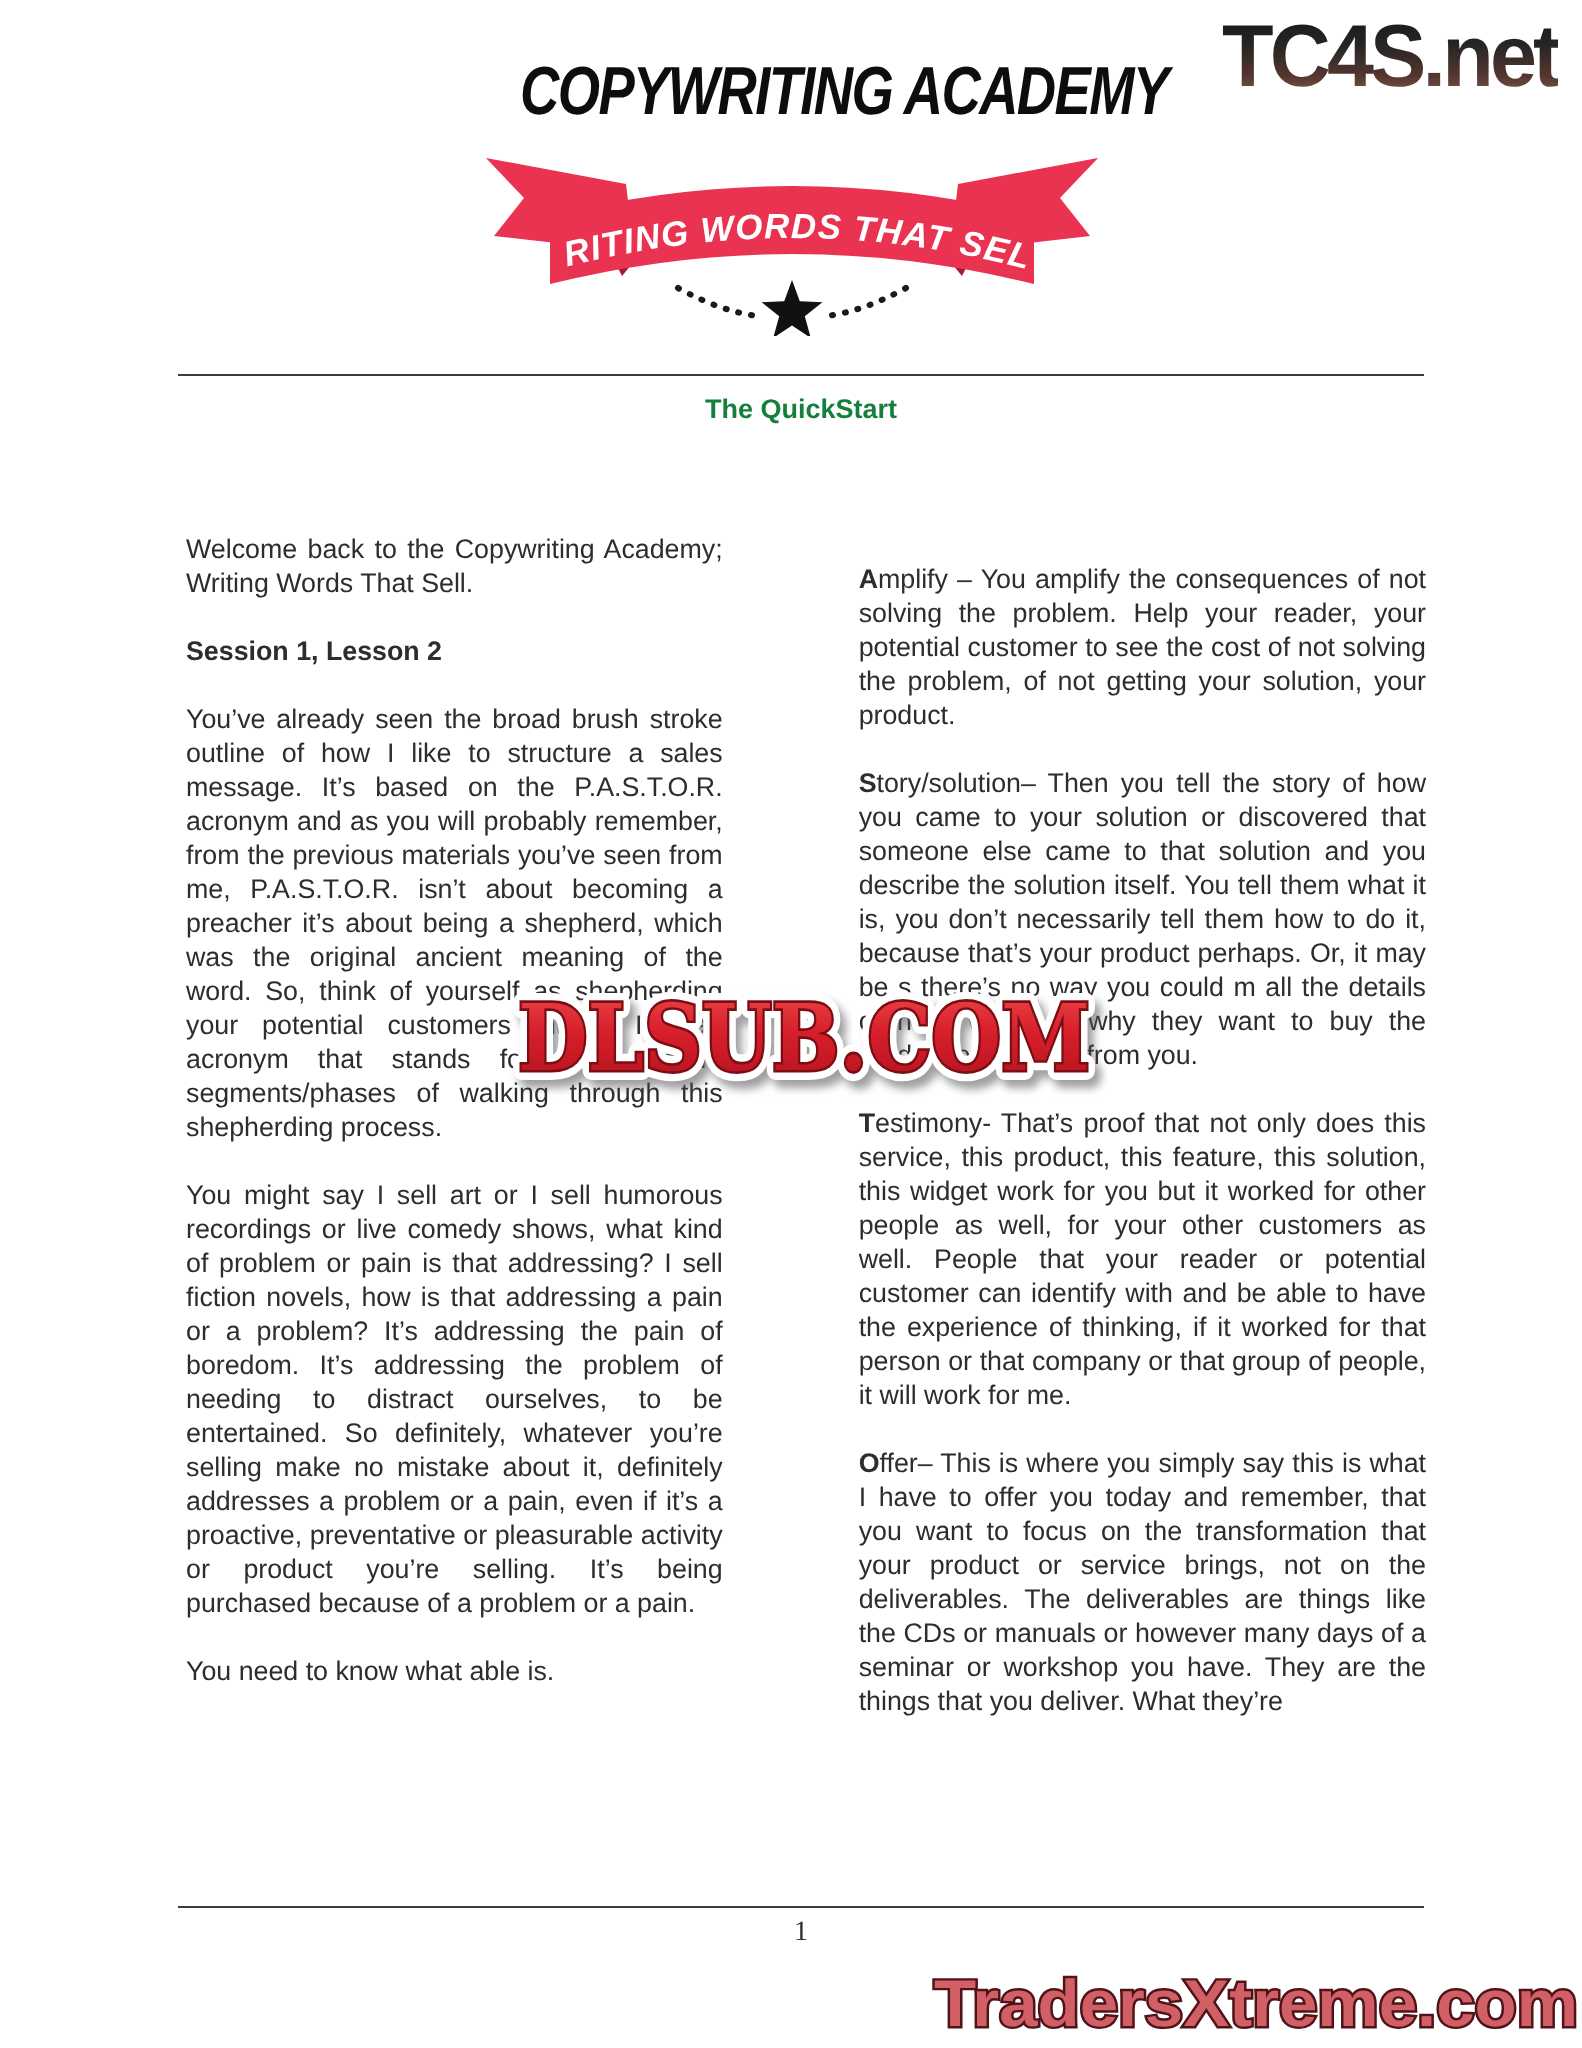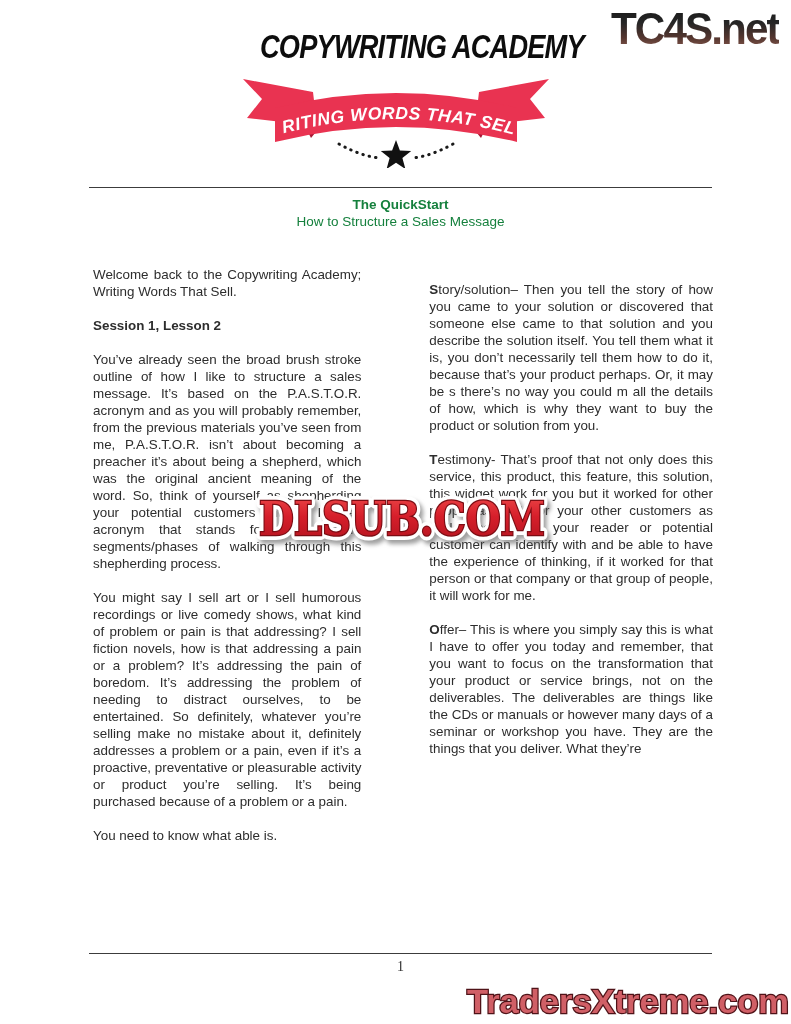--- a/index.html
+++ b/index.html
@@ -84,32 +84,32 @@
       <path d="M 212,72 Q 190,84 172,86" fill="none" stroke="#1a1a1a" stroke-width="3" stroke-linecap="round" stroke-dasharray="0.5 6"></path>
 
       <path transform="translate(155,84)" fill="#111111" d="M 0,-16 L 3.9,-5.4 L 15.2,-4.9 L 6.4,2.1 L 9.4,13 L 0,6.7 L -9.4,13 L -6.4,2.1 L -15.2,-4.9 L -3.9,-5.4 Z"></path>
     </svg>
   </div>
 
   <div class="hline top"></div>
 
   <div class="doc-titles">
     <div class="t1">The QuickStart</div>
-    <div class="t2">How to Structure a Sales Message</div>
   </div>
 
   <div class="columns">
     <div class="col left">
         <p>Welcome back to the Copywriting Academy; Writing Words That Sell.</p>
         <p class="bold">Session 1, Lesson 2</p>
         <p>You’ve already seen the broad brush stroke outline of how I like to structure a sales message. It’s based on the P.A.S.T.O.R. acronym and as you will probably remember, from the previous materials you’ve seen from me, P.A.S.T.O.R. isn’t about becoming a preacher it’s about being a shepherd, which was the original ancient meaning of the word. So, think of yourself as shepherding your         potential customers into r                 It’s an acronym that stands for the different segments/phases of walking through this shepherding process.</p>
         <p>You might say I sell art or I sell humorous recordings or live comedy shows, what kind of problem or pain is that addressing? I sell fiction novels, how is that addressing a pain or a problem? It’s addressing the pain of boredom. It’s addressing the problem of needing to distract ourselves, to be entertained. So definitely, whatever you’re selling make no mistake about it, definitely addresses a problem or a pain, even if it’s a proactive, preventative or pleasurable activity or product you’re selling. It’s being purchased because of a problem or a pain.</p>
         <p>You need to know what able is.</p>
       </div>
     <div class="col right">
+        <p><b>A</b>mplify – You amplify the consequences of not solving the problem. Help your reader, your potential customer to see the cost of not solving the problem, of not getting your solution, your product.</p>
         <p><b>S</b>tory/solution– Then you tell the story of how you came to your solution or discovered that someone else came to that solution and you describe the solution itself. You tell them what it is, you don’t necessarily tell them how to do it, because that’s your product perhaps. Or, it may be s                there’s no way you could                 m all the details of how, which is why they want to buy the product or solution from you.</p>
         <p><b>T</b>estimony- That’s proof that not only does this service, this product, this feature, this solution, this widget work for you but it worked for other people as well, for your other customers as well. People that your reader or potential customer can identify with and be able to have the experience of thinking, if it worked for that person or that company or that group of people, it will work for me.</p>
         <p><b>O</b>ffer– This is where you simply say this is what I have to offer you today and remember, that you want to focus on the transformation that your product or service brings, not on the deliverables. The deliverables are things like the CDs or manuals or however many days of a seminar or workshop you have. They are the things that you deliver. What they’re</p>
       </div>
   </div>
 
   <svg class="dlsub" width="300" height="66" viewBox="0 0 300 66">
     <defs>
       <linearGradient id="dlgrad" x1="0" y1="0" x2="0" y2="1">
         <stop offset="0" stop-color="#ef4a4a"></stop>

